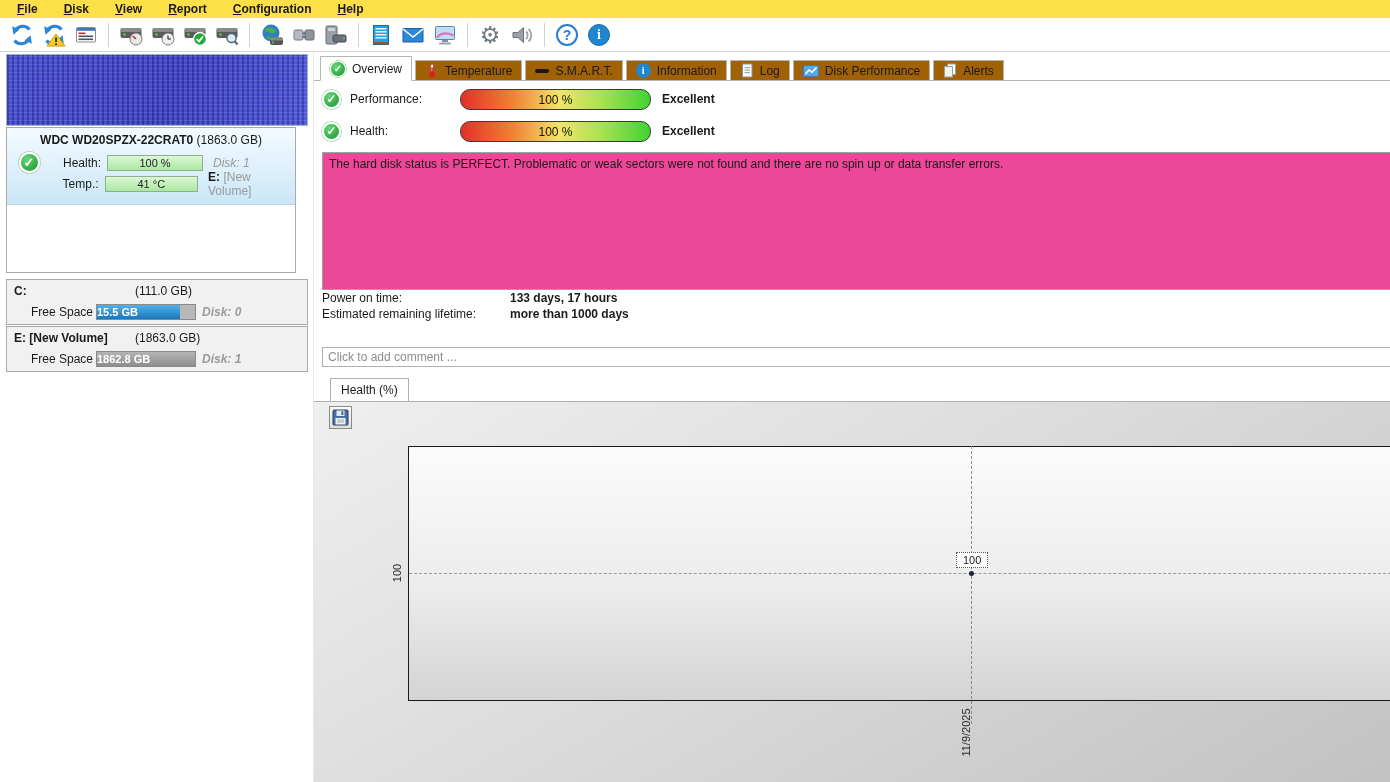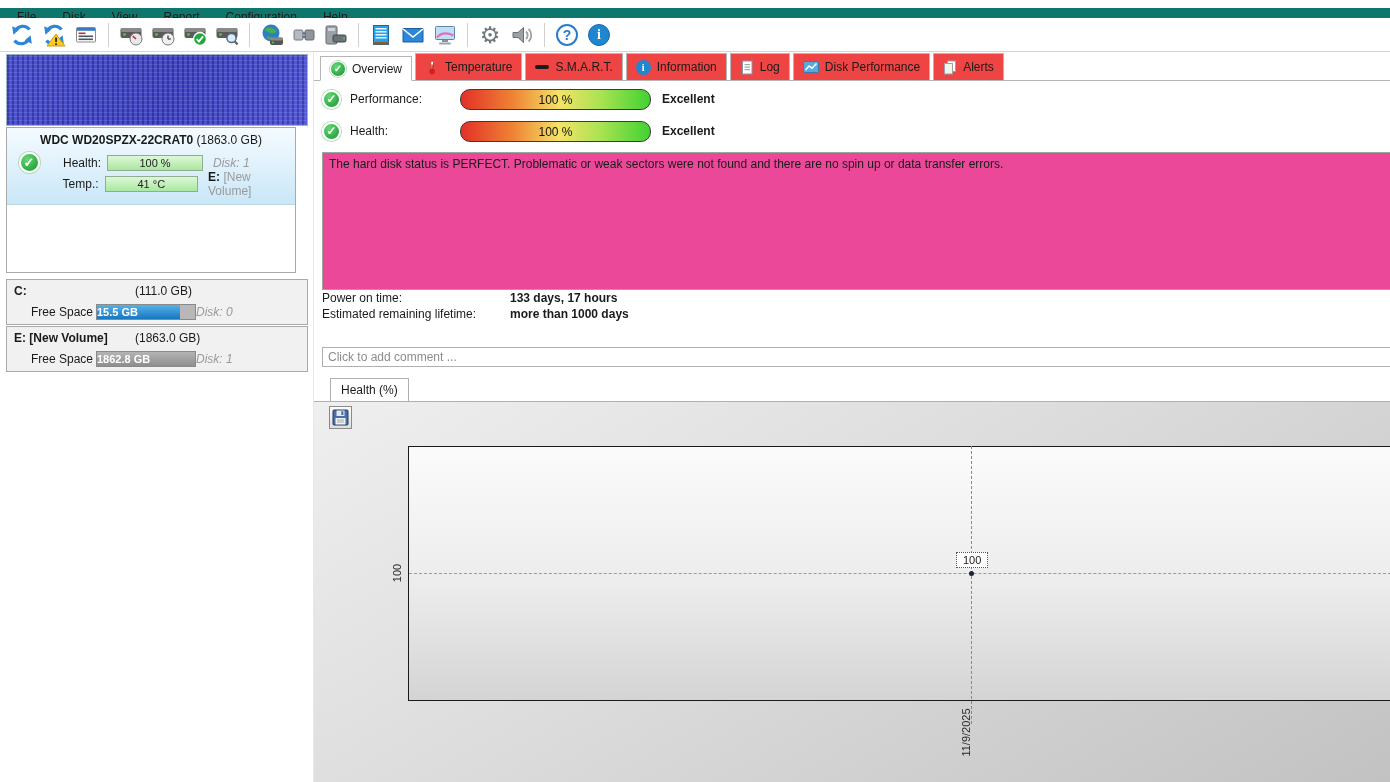--- a/index.html
+++ b/index.html
@@ -3,21 +3,21 @@
 <meta charset="utf-8">
 <style>
   * { box-sizing: border-box; margin: 0; padding: 0; }
   body { font-family: "Liberation Sans", sans-serif; font-size: 12px; color: #1a1a1a; background: #fff; }
   .window { position: relative; width: 1390px; height: 782px; background: #fff; overflow: hidden; }
   .b { font-weight: bold; }
   .muted { color: #9a9a9a; }
   .muted-italic { color: #9a9a9a; font-style: italic; }
 
   
-  .menubar { position: absolute; top: 8px; left: 0; right: 0; height: 18px; display: flex; align-items: center; background: #0f766e; padding-left: 4px; }
+  .menubar { position: absolute; top: 0; left: 0; right: 0; height: 18px; display: flex; align-items: center; background: #fde047; padding-left: 4px; font-weight: bold; }
   .menu-item { display: inline-block; padding: 1px 13px; cursor: default; }
   .menu-item::first-letter { text-decoration: underline; }
 
   
   .toolbar { position: absolute; top: 18px; left: 0; right: 0; height: 34px; display: flex; align-items: center; padding-left: 6px; border-bottom: 1px solid #d4d4d4; background: #fff; }
   .tool-btn { width: 30px; height: 28px; display: inline-flex; align-items: center; justify-content: center; margin: 0 1px; }
   .tsep { width: 1px; height: 24px; background: #d0d0d0; margin: 0 6px; }
   .round-btn { display: inline-flex; align-items: center; justify-content: center; width: 22px; height: 22px; border-radius: 50%; font-weight: bold; font-size: 14px; }
   .round-btn.help { border: 2.5px solid #2b7cd0; color: #2b7cd0; background: #fff; }
   .round-btn.info { background: #1f86d0; color: #fff; border: 1px solid #1668a8; font-family: "Liberation Serif", serif; }
@@ -44,26 +44,26 @@
   .part-head { position: relative; height: 22px; padding: 4px 0 0 7px; }
   .part-size { position: absolute; left: 128px; top: 4px; font-weight: normal; }
   .part-row { display: flex; align-items: center; height: 20px; }
   .free-lbl { width: 65px; margin-left: 24px; }
   .pbar { position: relative; width: 100px; height: 16px; border: 1px solid #8a8a8a; background: #b8b8b8; overflow: hidden; }
   .pbar .fill { position: absolute; left: 0; top: 0; bottom: 0; }
   .pbar .fill.blue { background: linear-gradient(#56b0e8, #1778c0); }
   .pbar .fill.gray { background: linear-gradient(#b4b4b4, #8e8e8e); }
   .pbar-text { position: absolute; left: 0; top: 0; width: 85%; text-align: left; line-height: 15px; font-size: 11px; font-weight: bold; color: #fff; }
   .pbar-text.full { width: 100%; }
-  .part-row .muted-italic { margin-left: 0; }
+  .part-row .muted-italic { margin-left: 6px; font-weight: bold; }
   .left-edge { position: absolute; left: 313px; top: 52px; bottom: 0; width: 1px; background: #e8e8e8; }
 
   
   .tabbar { position: absolute; left: 314px; top: 55px; right: 0; height: 26px; display: flex; align-items: flex-end; padding-left: 6px; border-bottom: 1px solid #b6b6b6; background: #fff; }
-  .tab { display: inline-flex; align-items: center; gap: 6px; padding: 0 9px; height: 27px; margin-right: 3px; border: 1px solid #b6b6b6; border-bottom: none; background: #ef4444; white-space: nowrap; cursor: default; }
+  .tab { display: inline-flex; align-items: center; gap: 6px; padding: 0 9px; height: 20px; margin-right: 3px; border: 1px solid #b6b6b6; border-bottom: none; background: #a16207; white-space: nowrap; cursor: default; }
   .tab.active { background: #fff; height: 25px; margin-bottom: -1px; border-bottom: 1px solid #fff; }
 
   
   .ok-badge { display: inline-flex; align-items: center; justify-content: center; border-radius: 50%; color: #fff; font-weight: bold;
     background: radial-gradient(circle at 35% 30%, #63d873, #17942f); border: 2px solid #fff; box-shadow: 0 0 0 1px #b8d8b8; }
   .ok-badge.sz18 { width: 19px; height: 19px; font-size: 12px; }
   .ok-badge.sz20 { width: 21px; height: 21px; font-size: 13px; }
   .ok-badge.sz14 { width: 16px; height: 16px; font-size: 10px; border-width: 1.5px; }
   .perf-row { position: absolute; left: 322px; height: 22px; display: flex; align-items: center; }
   .perf-row .plabel { margin-left: 9px; width: 110px; }

